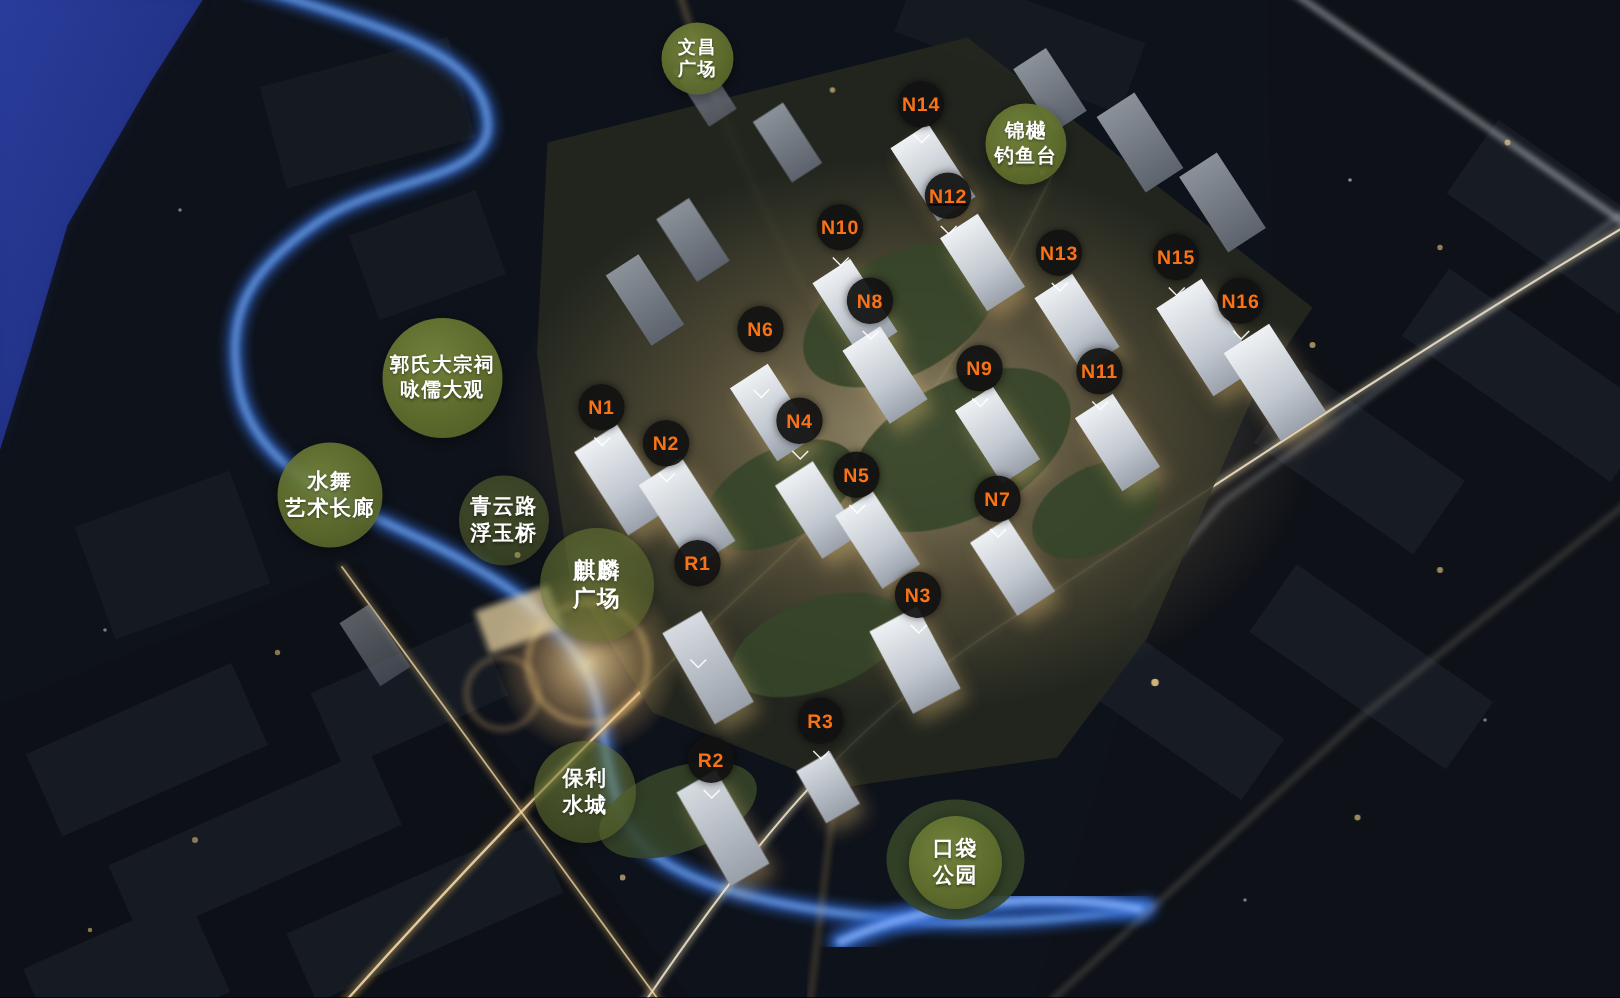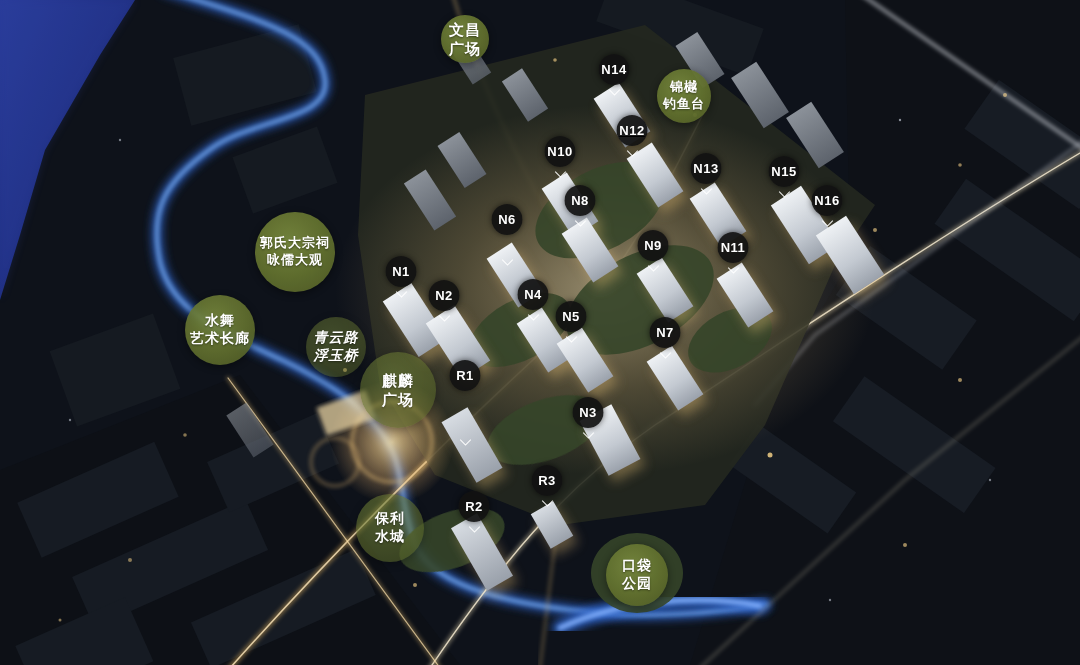--- a/index.html
+++ b/index.html
@@ -13,21 +13,21 @@
   
   .poi{position:absolute;transform:translate(-50%,-50%);display:flex;align-items:center;justify-content:center;}
   .poi-circle{position:absolute;left:0;top:0;width:100%;height:100%;border-radius:50%;
     background:radial-gradient(circle at 42% 36%, #76873d 0%, #616f2e 55%, #4f5c25 100%);
     box-shadow:0 2px 8px rgba(0,0,0,.45);}
   .poi-text{position:relative;color:#fff;font-weight:bold;text-align:center;line-height:1.28;
     text-shadow:0 1px 2px rgba(0,0,0,.45);letter-spacing:1px;}
   
   .marker{position:absolute;transform:translate(-50%,-50%);display:flex;flex-direction:column;align-items:center;}
   .marker-circle{width:31px;height:31px;border-radius:50%;background:rgba(17,17,17,.93);
-    display:flex;align-items:center;justify-content:center;color:#ffffff;
+    display:flex;align-items:center;justify-content:center;color:#f97316;
     font-size:13px;font-weight:bold;letter-spacing:.5px;
     box-shadow:0 0 6px rgba(0,0,0,.6);}
   .marker-chevron{width:7px;height:7px;border-right:1.6px solid rgba(255,255,255,.92);
     border-bottom:1.6px solid rgba(255,255,255,.92);transform:rotate(45deg);margin-top:1px;}
   
   .watermark{position:absolute;right:18px;bottom:8px;color:#fff;font-size:23px;font-weight:bold;letter-spacing:1px;
     text-shadow:-2px 0 0 #000,2px 0 0 #000,0 -2px 0 #000,0 2px 0 #000,
       -1px -1px 0 #000,1px 1px 0 #000,-1px 1px 0 #000,1px -1px 0 #000;}
 </style>
 </head>
@@ -211,21 +211,21 @@
         <circle cx="120" cy="140" r="1.2" opacity="0.5"></circle>
       <circle cx="830" cy="600" r="1.2" opacity="0.5"></circle>
         <circle cx="70" cy="420" r="1.2" opacity="0.5"></circle>
       <circle cx="990" cy="480" r="1.2" opacity="0.5"></circle>
     </g>
   </svg>
 
   <div>
       <div class="poi" style="left: 465px; top: 39px; width: 48px; height: 48px;">
         <div class="poi-circle" style="opacity: 0.95;"></div>
-        <div class="poi-text" style="font-size: 15px;">
+        <div class="poi-text" style="font-size: 12px;">
           <div>文昌</div>
           <div>广场</div>
         </div>
       </div>
       <div class="poi" style="left: 684px; top: 96px; width: 54px; height: 54px;">
         <div class="poi-circle" style="opacity: 0.95;"></div>
         <div class="poi-text" style="font-size: 13px;">
           <div>锦樾</div>
           <div>钓鱼台</div>
         </div>
@@ -239,21 +239,21 @@
       </div>
       <div class="poi" style="left: 220px; top: 330px; width: 70px; height: 70px;">
         <div class="poi-circle" style="opacity: 0.92;"></div>
         <div class="poi-text" style="font-size: 14px;">
           <div>水舞</div>
           <div>艺术长廊</div>
         </div>
       </div>
       <div class="poi" style="left: 336px; top: 347px; width: 60px; height: 60px;">
         <div class="poi-circle" style="opacity: 0.5;"></div>
-        <div class="poi-text" style="font-size: 14px; font-style: italic;">
+        <div class="poi-text" style="font-size: 14px;">
           <div>青云路</div>
           <div>浮玉桥</div>
         </div>
       </div>
       <div class="poi" style="left: 398px; top: 390px; width: 76px; height: 76px;">
         <div class="poi-circle" style="opacity: 0.6;"></div>
         <div class="poi-text" style="font-size: 15px;">
           <div>麒麟</div>
           <div>广场</div>
         </div>
@@ -276,25 +276,25 @@
 
   <div>
       <div class="marker" style="left: 401px; top: 276px;">
         <div class="marker-circle">N1</div>
         <div class="marker-chevron"></div>
       </div>
       <div class="marker" style="left: 444px; top: 300px;">
         <div class="marker-circle">N2</div>
         <div class="marker-chevron"></div>
       </div>
-      <div class="marker" style="left: 588px; top: 401px; margin-top: 16px;">
+      <div class="marker" style="left: 612px; top: 401px;">
         <div class="marker-circle">N3</div>
         <div class="marker-chevron"></div>
       </div>
-      <div class="marker" style="left: 533px; top: 299px; justify-content: flex-end;">
+      <div class="marker" style="left: 533px; top: 285px; justify-content: flex-end;">
         <div class="marker-circle">N4</div>
         <div class="marker-chevron"></div>
       </div>
       <div class="marker" style="left: 571px; top: 321px;">
         <div class="marker-circle">N5</div>
         <div class="marker-chevron"></div>
       </div>
       <div class="marker" style="left: 507px; top: 234px; gap: 20px;">
         <div class="marker-circle">N6</div>
         <div class="marker-chevron"></div>

